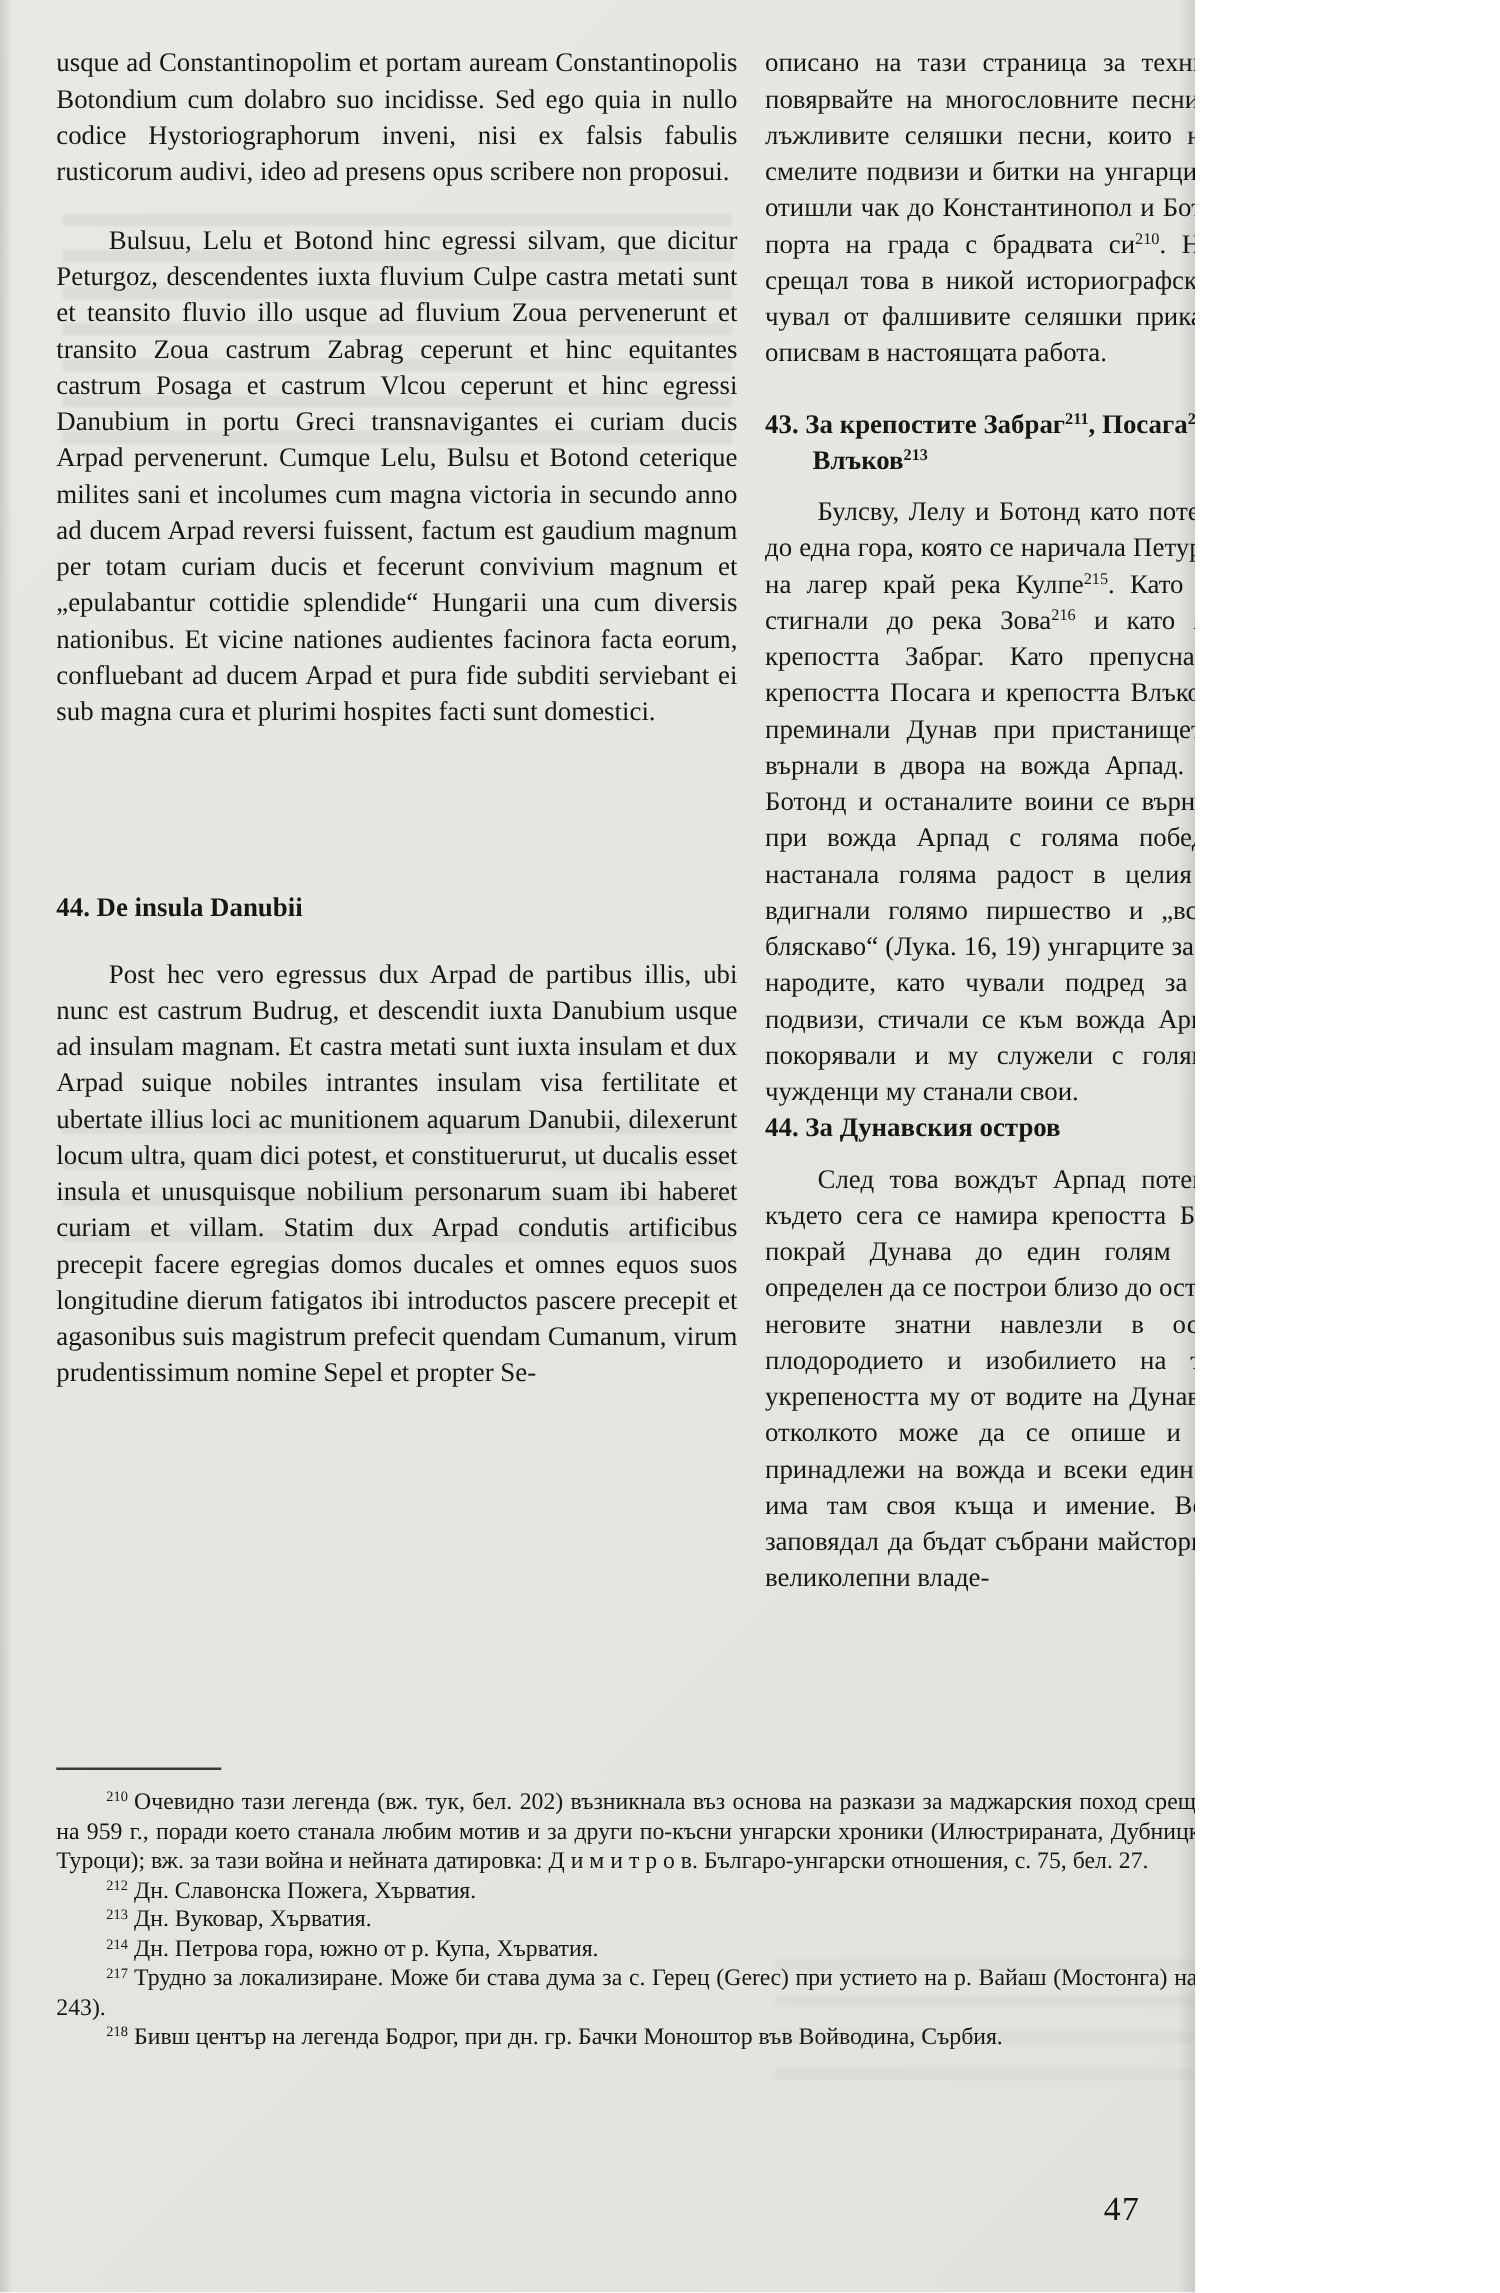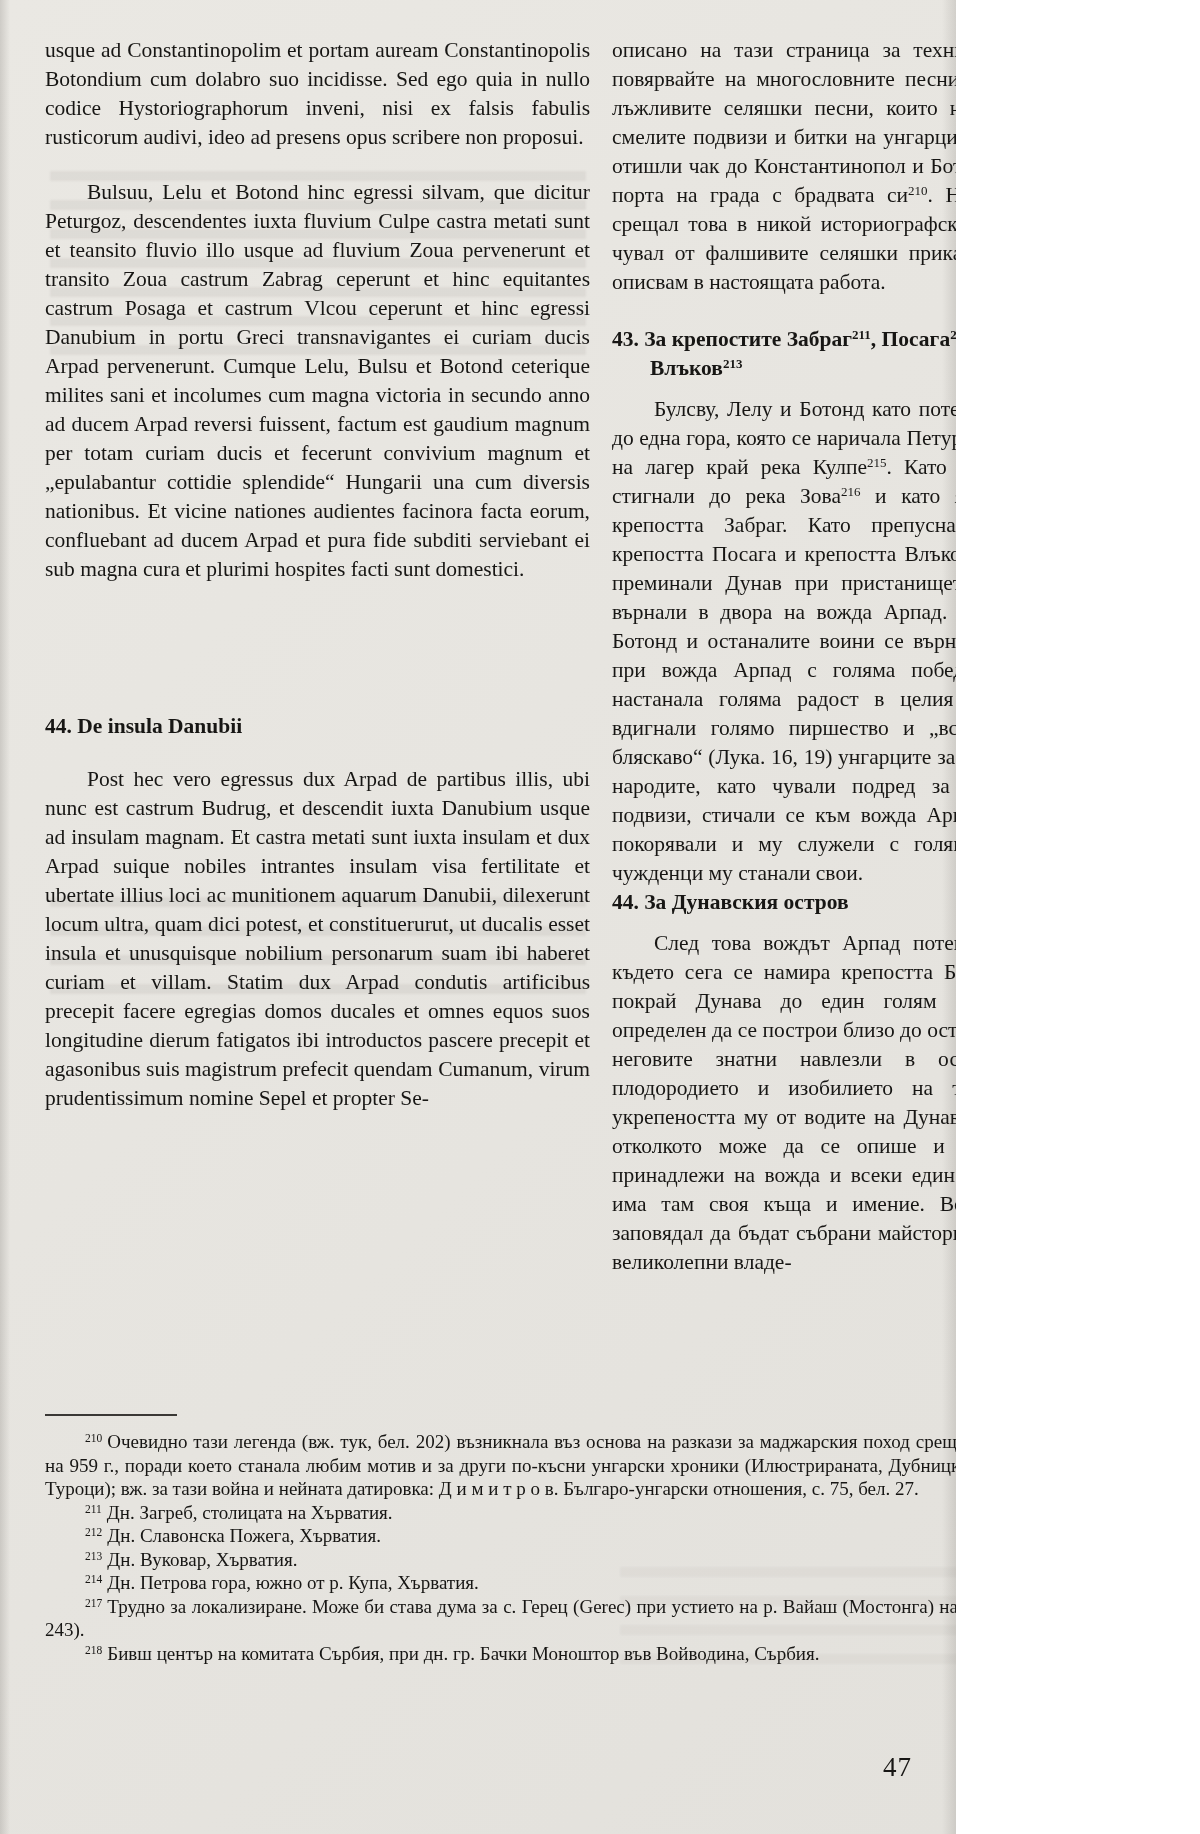--- a/index.html
+++ b/index.html
@@ -87,23 +87,22 @@
     <h2 class="h43">43. За крепостите Забраг<sup>211</sup>, Посага<sup>212</sup> и<br>Влъков<sup>213</sup></h2>
     <p class="indent p43">Булсву, Лелу и Ботонд като потеглили оттам, стигнали до една гора, която се наричала Петургоз<sup>214</sup>, и се установили на лагер край река Кулпе<sup>215</sup>. Като преминали тази река, стигнали до река Зова<sup>216</sup> и като я преминали, завзели крепостта Забраг. Като препуснали оттам, завладели крепостта Посага и крепостта Влъков и потегляйки оттам, преминали Дунав при пристанището на гърците<sup>217</sup> и се върнали в двора на вожда Арпад. Когато Лелу, Булсу и Ботонд и останалите воини се върнали на втората година при вожда Арпад с голяма победа, здрави и читави, настанала голяма радост в целия дворец на вожда и вдигнали голямо пиршество и „всеки ден се веселили бляскаво“ (Лука. 16, 19) унгарците заедно с други народи. И народите, като чували подред за извършените от тях подвизи, стичали се към вожда Арпад и с чиста вяра се покорявали и му служели с голямо усърдие, и много чужденци му станали свои.</p>
     <h2 class="h44">44. За Дунавския остров</h2>
     <p class="indent p44">След това вождът Арпад потеглил от тези области, където сега се намира крепостта Будруг<sup>218</sup>, и се спуснал покрай Дунава до един голям остров. Лагерът бил определен да се построи близо до острова и вождът Арпад и неговите знатни навлезли в острова. Като видели плодородието и изобилието на това място, както и укрепеността му от водите на Дунава, харесали го повече, отколкото може да се опише и решили островът да принадлежи на вожда и всеки един от знатните особи да има там своя къща и имение. Вождът Арпад веднага заповядал да бъдат събрани майстори и да бъдат издигнати великолепни владе-</p>
   </div>
 
   <hr class="fn-rule">
 
   <div class="footnotes">
     <p><sup>210</sup><span>Очевидно тази легенда (вж. тук, бел. 202) възникнала въз основа на разкази за маджарския поход срещу Византия през пролетта на 959 г., поради което станала любим мотив и за други по-късни унгарски хроники (Илюстрираната, Дубницката, както и тази на Йоан Туроци); вж. за тази война и нейната датировка: Д и м и т р о в. Българо-унгарски отношения, с. 75, бел. 27.</span></p>
-    <p><sup>211</sup><span>Дн. Загреб, столицата на Хърватия.</span></p>
     <p><sup>212</sup><span>Дн. Славонска Пожега, Хърватия.</span></p>
     <p><sup>213</sup><span>Дн. Вуковар, Хърватия.</span></p>
     <p><sup>214</sup><span>Дн. Петрова гора, южно от р. Купа, Хърватия.</span></p>
     <p><sup>217</sup><span>Трудно за локализиране. Може би става дума за с. Герец (Gerec) при устието на р. Вайаш (Мостонга) на Дунава (UG, 4, S. 170, А. 243).</span></p>
-    <p><sup>218</sup><span>Бивш център на комитата Сърбия, при дн. гр. Бачки Моноштор във Войводина, Сърбия.</span></p>
+    <p><sup>218</sup><span>Бивш център на легенда Бодрог, при дн. гр. Бачки Моноштор във Войводина, Сърбия.</span></p>
   </div>
 
   <div class="page-number">47</div>
 
 </div>
 
 </body></html>

